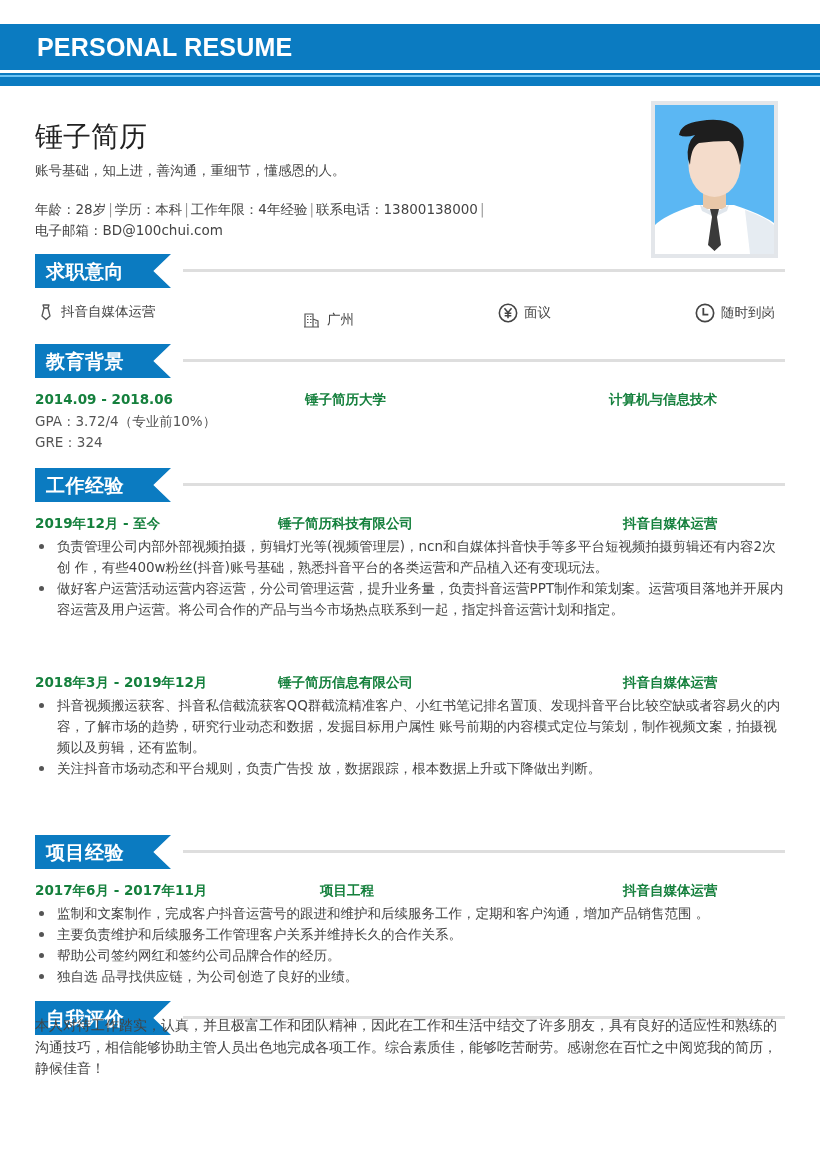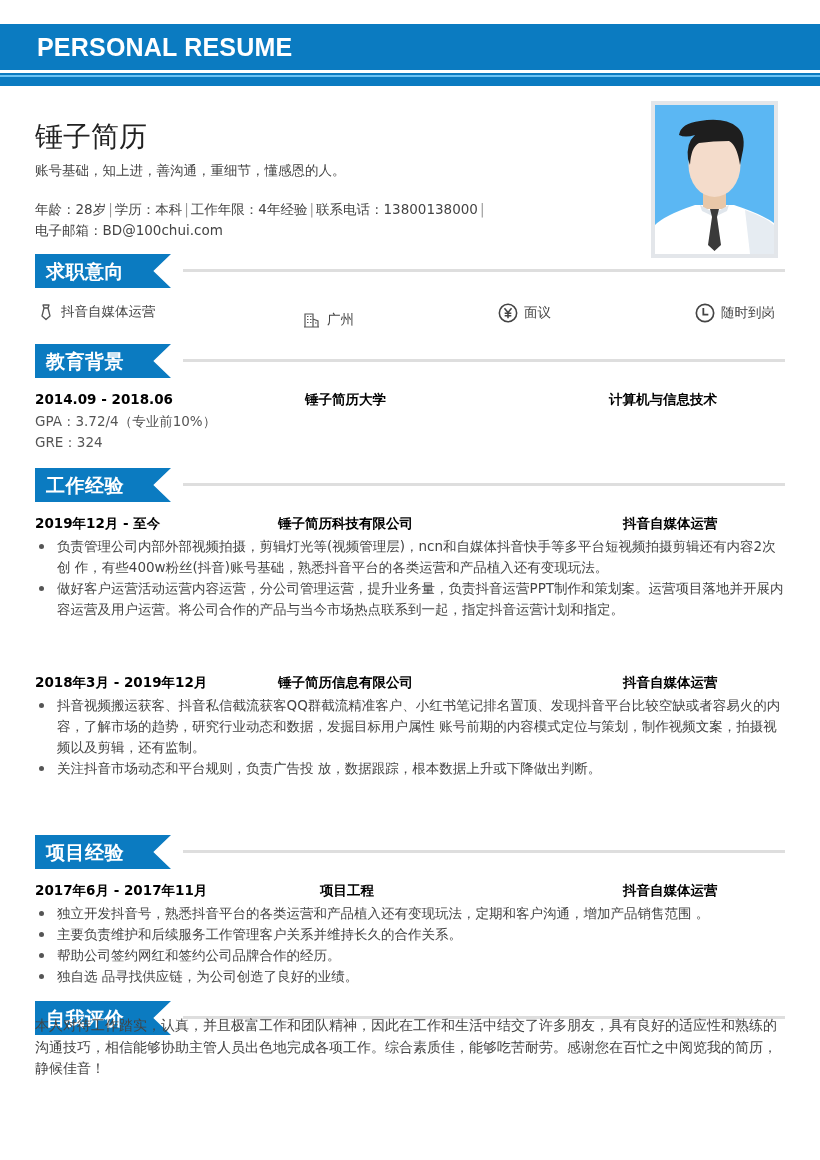--- a/index.html
+++ b/index.html
@@ -20,21 +20,21 @@
 
   .section-head { position: absolute; left: 35px; width: 750px; height: 34px; }
   .section-head .label-box { position: absolute; left: 0; top: 0; width: 136px; height: 34px; background: #0b7bc1; clip-path: polygon(0 0, 100% 0, 87% 50%, 100% 100%, 0 100%); }
   .section-head .label { position: absolute; left: 11px; top: 5px; font-size: 19px; font-weight: bold; color: #fff; letter-spacing: 0.5px; }
   .section-head .rule { position: absolute; left: 148px; top: 15px; right: 0; height: 3px; background: #dedede; }
 
   .intent-row { position: absolute; top: 303px; left: 35px; width: 750px; height: 22px; font-size: 13.5px; color: #444; }
   .intent-item { position: absolute; top: 0; display: flex; align-items: center; gap: 6px; white-space: nowrap; }
   .intent-item svg { width: 18px; height: 18px; }
 
-  .row3 { position: absolute; left: 35px; width: 750px; height: 20px; font-size: 13.5px; font-weight: bold; color: #000000; }
+  .row3 { position: absolute; left: 35px; width: 750px; height: 20px; font-size: 13.5px; font-weight: bold; color: #15803d; }
   .row3 span { position: absolute; top: 0; white-space: nowrap; }
 
   .plain-line { position: absolute; left: 35px; font-size: 13.5px; color: #555; white-space: nowrap; }
 
   .bullets { position: absolute; left: 35px; width: 752px; font-size: 13.5px; color: #444; line-height: 21px; list-style: none; }
   .bullets li { position: relative; padding-left: 22px; }
   .bullets li::before { content: ""; position: absolute; left: 4px; top: 8px; width: 5px; height: 5px; border-radius: 50%; background: #555; }
 
   .para { position: absolute; left: 35px; top: 1015px; width: 752px; font-size: 14px; color: #444; line-height: 21.5px; }
 </style>
@@ -145,21 +145,21 @@
   <div class="label-box"></div>
   <div class="label">项目经验</div>
   <div class="rule"></div>
 </div>
 <div class="row3" style="top:882px;">
   <span style="left:0;">2017年6月 - 2017年11月</span>
   <span style="left:285px;">项目工程</span>
   <span style="left:588px;">抖音自媒体运营</span>
 </div>
 <ul class="bullets" style="top:903px;">
-  <li>独立开发抖音号，熟悉抖音平台的各类运营和产品植入还有变现玩法，定期和客户沟通，增加产品销售范围 。</li>
+  <li>监制和文案制作，完成客户抖音运营号的跟进和维护和后续服务工作，定期和客户沟通，增加产品销售范围 。</li>
   <li>主要负责维护和后续服务工作管理客户关系并维持长久的合作关系。</li>
   <li>帮助公司签约网红和签约公司品牌合作的经历。</li>
   <li>独自选 品寻找供应链，为公司创造了良好的业绩。</li>
 </ul>
 
 <div class="section-head" style="top:1001px;">
   <div class="label-box"></div>
   <div class="label">自我评价</div>
   <div class="rule"></div>
 </div>

